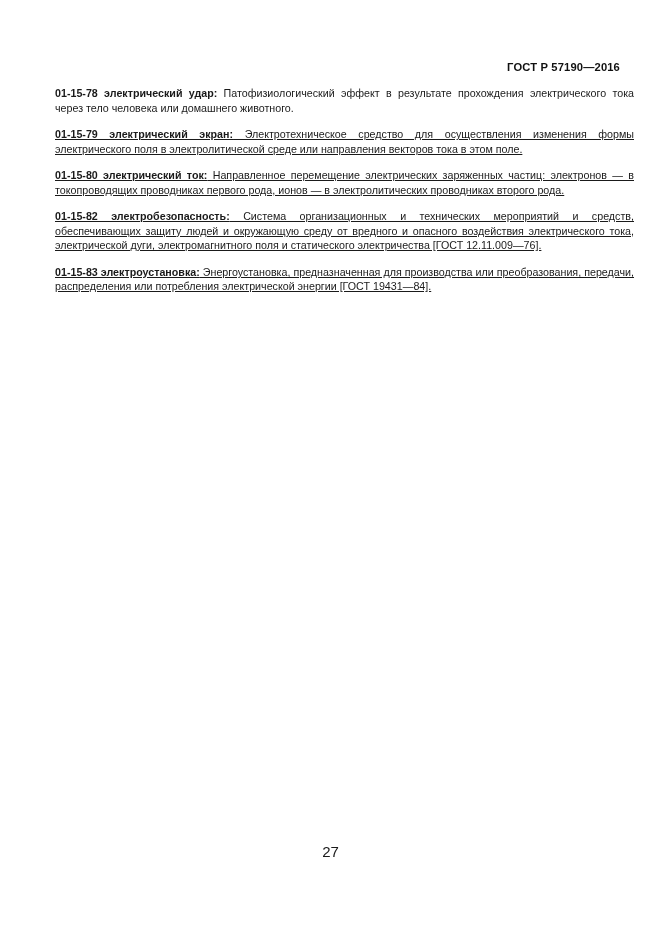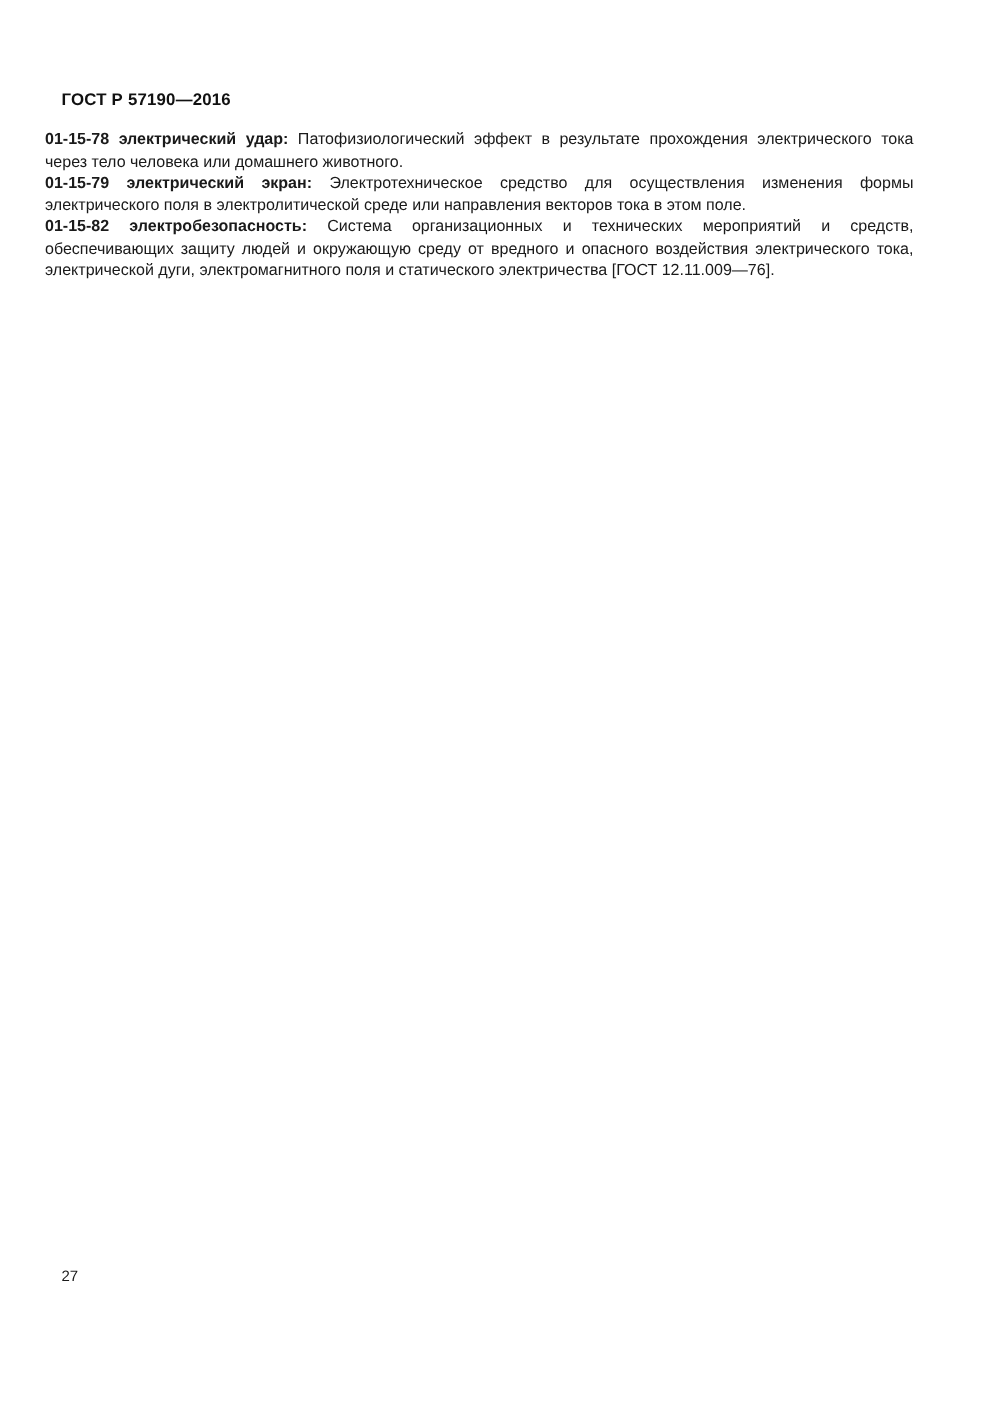--- a/index.html
+++ b/index.html
@@ -19,69 +19,71 @@
     background: #ffffff;
     overflow: hidden;
     box-sizing: border-box;
   }
   
   .running-head {
     position: absolute;
     top: 60px;
     left: 41px;
     right: 41px;
+    text-align: right;
     font-size: 11.2px;
     font-weight: bold;
     letter-spacing: 0.15px;
     color: #111111;
     line-height: 14px;
     white-space: nowrap;
   }
   
   .content {
     position: absolute;
     top: 86px;
-    left: 30px;
+    left: 55px;
     width: 579px;
   }
   .entry {
     font-size: 10.7px;
     line-height: 14.55px;
     text-align: justify;
     text-justify: inter-word;
     margin: 0;
     padding: 0;
     color: #1a1a1a;
     hyphens: manual;
     -webkit-hyphens: manual;
   }
   .entry + .entry {
-    margin-top: 0px;
+    margin-top: 12px;
+    text-decoration: underline;
   }
   .term {
     font-weight: bold;
   }
   .en-term {
     font-weight: normal;
   }
   
   .entry.wide {
     word-spacing: 0.9px;
   }
   .entry.wide-more {
     word-spacing: 1.9px;
   }
   
   .folio {
     position: absolute;
     left: 41px;
     right: 41px;
     top: 845px;
-    text-align: left;
-    font-size: 10px;
+    text-align: center;
+    font-size: 15px;
     color: #1a1a1a;
     line-height: 13px;
   }
 </style>
 </head>
 <body>
 
 <div class="page">
 
   <div class="running-head">ГОСТ Р 57190—2016</div>
@@ -89,26 +91,32 @@
   <div class="content">
 
     <p class="entry">
       <span class="term">01-15-78 электрический удар:</span><span class="def"> Патофизиологический эффект в результате прохождения электрического тока через тело человека или домашнего животного.</span>
     </p>
 
     <p class="entry">
       <span class="term">01-15-79 электрический экран:</span><span class="def"> Электротехническое средство для осуществления изменения формы электрического поля в электролитической среде или направления векторов тока в этом поле.</span>
     </p>
 
+    <p class="entry">
+      <span class="term">01-15-80 электрический ток:</span><span class="def"> Направленное перемещение электрических заряженных частиц: электронов — в токопроводящих проводниках первого рода, ионов — в электролитических проводниках второго рода.</span>
+    </p>
 
 
     <p class="entry">
       <span class="term">01-15-82 электробезопасность:</span><span class="def"> Система организационных и технических мероприятий и средств, обеспечивающих защиту людей и окружающую среду от вредного и опасного воздействия электрического тока, электрической дуги, электромагнитного поля и статического электричества [ГОСТ 12.11.009—76].</span>
     </p>
 
+    <p class="entry">
+      <span class="term">01-15-83 электроустановка:</span><span class="def"> Энергоустановка, предназначенная для производства или преобразования, передачи, распределения или потребления электрической энергии [ГОСТ 19431—84].</span>
+    </p>
 
 
 
 
   </div>
 
   <div class="folio">27</div>
 
 </div>
 

